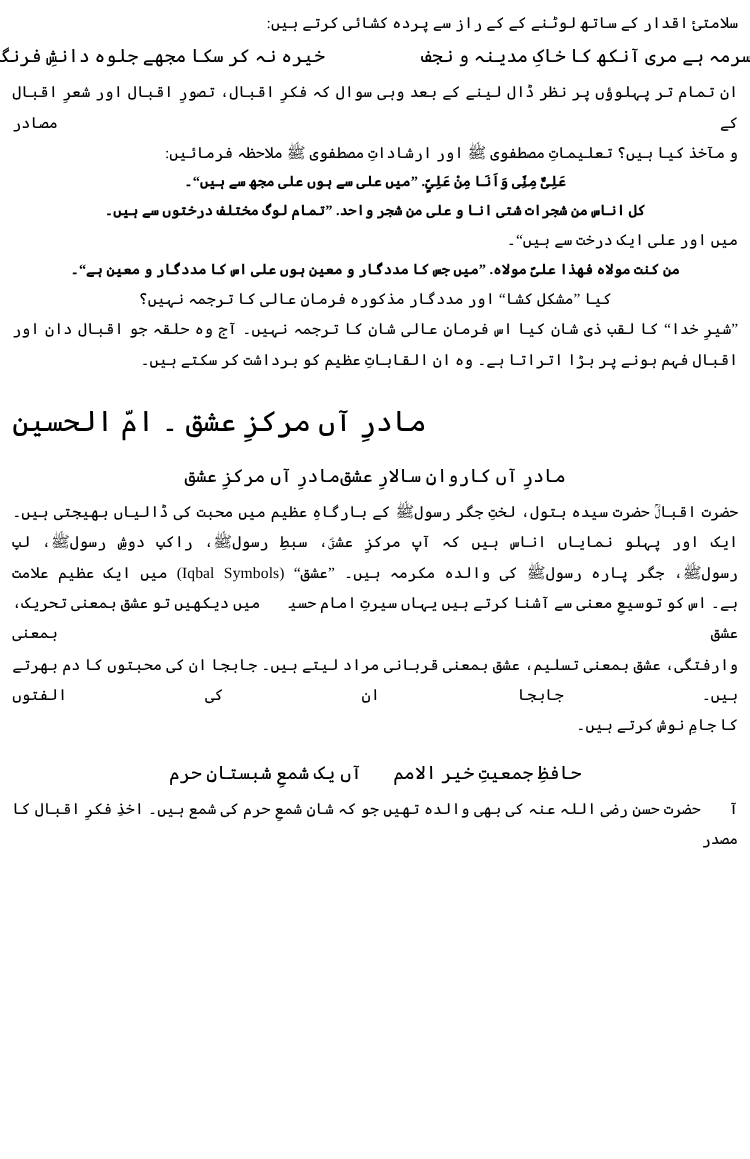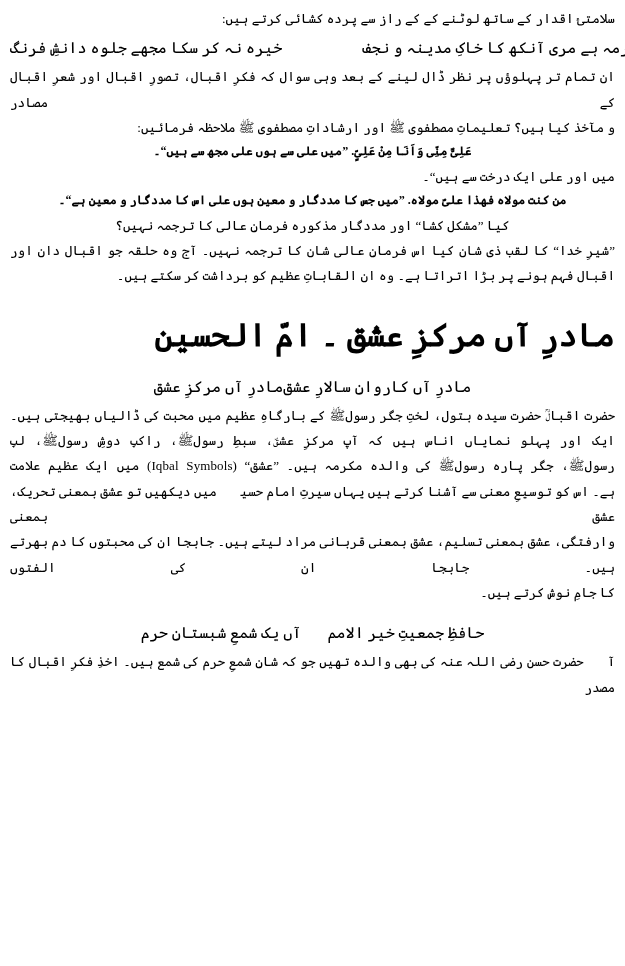--- a/index.html
+++ b/index.html
@@ -44,30 +44,30 @@
     flex-direction: row-reverse;
     justify-content: center;
     font-size: 15.5px;
     line-height: 2.0;
     margin: 1px 0;
     white-space: nowrap;
   }
   .couplet .hemistich {
     white-space: nowrap;
   }
-  .couplet.wide { gap: 80px; justify-content: space-between; }
+  .couplet.wide { gap: 80px; }
   .couplet.narrow { gap: 26px; margin-top: 12px; }
   .arabic {
     font-size: 12px;
     font-weight: 600;
   }
   .heading {
-    font-size: 32px;
-    font-weight: 700;
-    text-align: right;
+    font-size: 24px;
+    font-weight: 400;
+    text-align: left;
     margin: 22px 0 12px 0;
     line-height: 1.5;
     direction: rtl;
   }
   .block { margin: 0; padding: 0; }
 </style>
 </head>
 <body>
 
 <div class="page">
@@ -79,20 +79,21 @@
     <span class="hemistich">سرمہ ہے مری آنکھ کا خاکِ مدینہ و نجف</span>
   </div>
 
   <div class="block">
     <div class="line justify">ان تمام تر پہلوؤں پر نظر ڈال لینے کے بعد وہی سوال کہ فکرِ اقبال، تصورِ اقبال اور شعرِ اقبال کے مصادر</div>
     <div class="line">و مآخذ کیا ہیں؟ تعلیماتِ مصطفوی ﷺ اور ارشاداتِ مصطفوی ﷺ ملاحظہ فرمائیں:</div>
   </div>
 
   <div class="line center arabic">عَلِیٌّ مِنِّی وَاَنَا مِنْ عَلِیٍّ. ”میں علی سے ہوں علی مجھ سے ہیں“۔</div>
 
+  <div class="line center arabic">کل اناس من شجرات شتی انا و علی من شجر واحد. ”تمام لوگ مختلف درختوں سے ہیں۔</div>
 
   <div class="line">میں اور علی ایک درخت سے ہیں“۔</div>
 
   <div class="line center arabic">من کنت مولاہ فھذا علیٌ مولاہ. ”میں جس کا مددگار و معین ہوں علی اس کا مددگار و معین ہے“۔</div>
 
   <div class="line center">کیا ”مشکل کشا“ اور مددگار مذکورہ فرمانِ عالی کا ترجمہ نہیں؟</div>
 
 
   <div class="block">
     <div class="line justify">”شیرِ خدا“ کا لقب ذی شان کیا اس فرمانِ عالی شان کا ترجمہ نہیں۔ آج وہ حلقہ جو اقبال دان اور</div>

